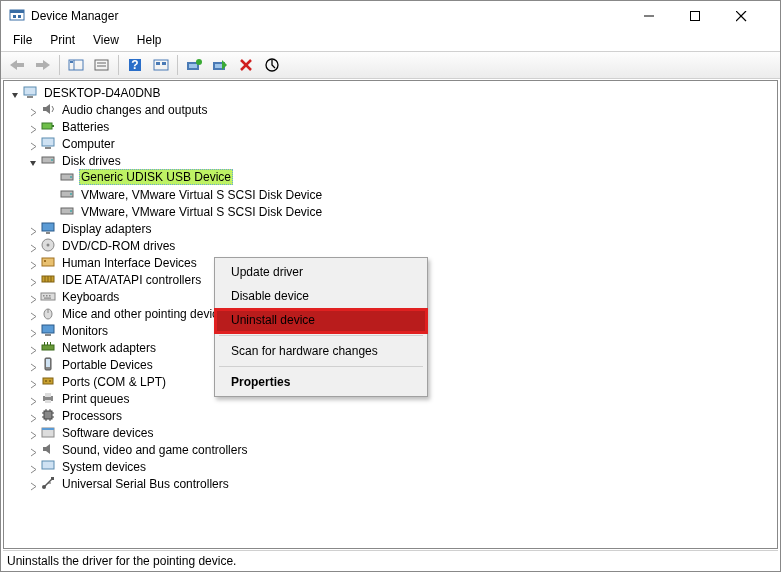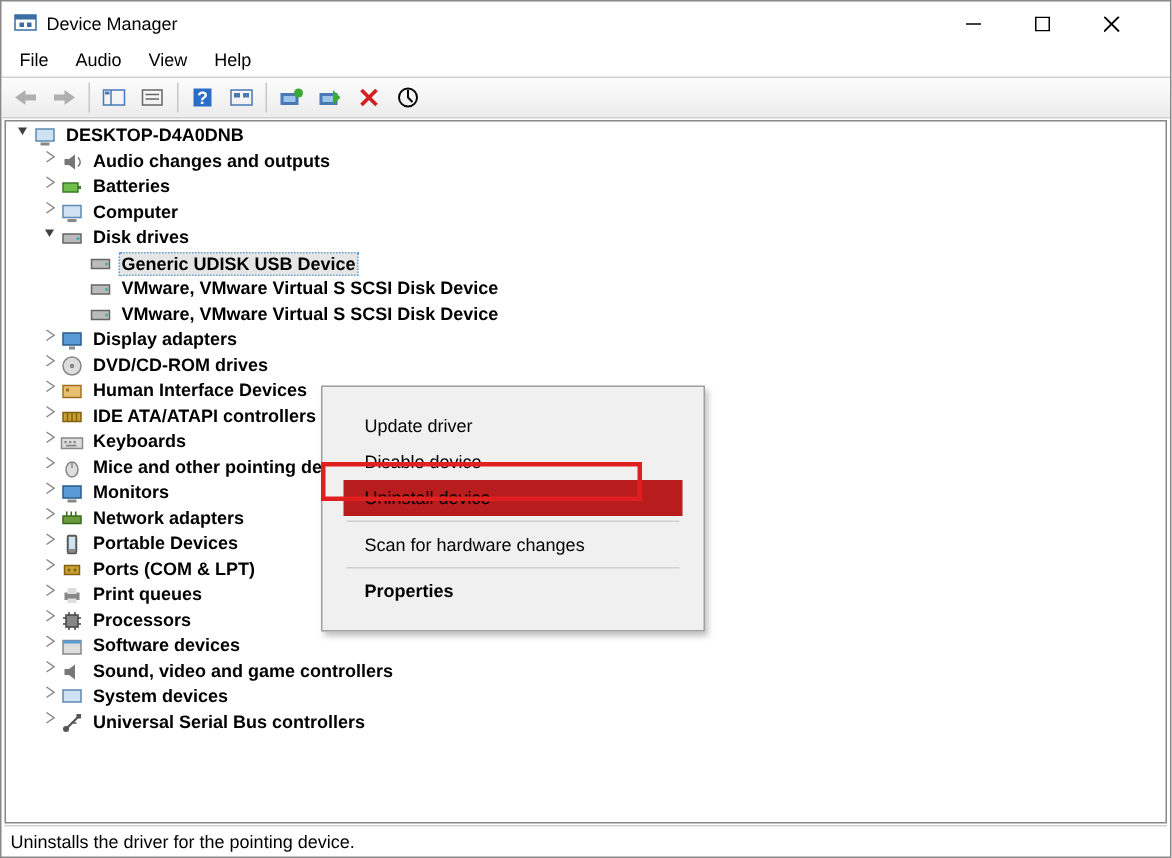--- a/index.html
+++ b/index.html
@@ -9,28 +9,28 @@
   .titlebar .title { flex: 1; font-size: 12px; color: #000; }
   .win-btns { display: flex; height: 100%; }
   .win-btn { width: 46px; display: flex; align-items: center; justify-content: center; }
   .menubar { height: 20px; display: flex; padding: 0 4px; gap: 2px; }
   .menubar .menu-item { padding: 2px 8px; }
   .toolbar { height: 28px; border-top: 1px solid #d0d0d0; border-bottom: 1px solid #d0d0d0; background: linear-gradient(#fdfdfd,#ececec); display: flex; align-items: center; padding: 0 4px; gap: 2px; }
   .toolbar .tb { width: 24px; height: 22px; display: flex; align-items: center; justify-content: center; }
   .toolbar .sep { width: 1px; height: 20px; background: #c8c8c8; margin: 0 2px; }
   .content { position: absolute; top: 79px; left: 2px; right: 2px; bottom: 22px; border: 1px solid #888; background: #fff; overflow: hidden; }
   .tree { padding: 2px 0 0 2px; }
-  .row { display: flex; align-items: flex-start; height: 17px; white-space: nowrap; font-weight: bold; }
+  .row { display: flex; align-items: flex-end; height: 17px; white-space: nowrap; }
   .row .ind { display:inline-block; }
   .chev { width: 14px; display: inline-flex; justify-content: center; align-items: center; }
   .chev svg { display:block; }
   .node-icon { width: 16px; height: 16px; margin-right: 4px; display: inline-flex; justify-content: center; align-items: center; }
   .row .label { padding: 0 2px; }
-  .row.selected .label { background: #e5e5e5; border: 1px dotted #68a7d4; padding: 0 1px; }
-  .context-menu { position: absolute; left: 210px; top: 176px; width: 256px; background: #f0f0f0; border: 1px solid #a0a0a0; box-shadow: 2px 3px 4px rgba(0,0,0,0.25); padding: 14px; }
+  .row.selected .label { background: #bef264; border: 1px dotted #68a7d4; padding: 0 1px; }
+  .context-menu { position: absolute; left: 210px; top: 176px; width: 214px; background: #f0f0f0; border: 1px solid #a0a0a0; box-shadow: 2px 3px 4px rgba(0,0,0,0.25); padding: 2px; }
   .cm-item { height: 24px; display: flex; align-items: center; padding: 0 14px; font-size: 12px; }
   .cm-item.hover { background: #b91c1c; }
   .cm-item.bold { font-weight: 600; }
   .cm-sep { height: 1px; background: #d0d0d0; margin: 3px 2px; }
   .highlight-box { position: absolute; border: 3px solid #e02020; pointer-events: none; }
   .statusbar { position: absolute; left: 2px; right: 2px; bottom: 1px; height: 20px; display: flex; align-items: center; padding: 0 4px; font-size: 12px; color: #000; border-top:1px solid #d0d0d0; }
 </style>
 </head>
 <body>
 
@@ -59,21 +59,21 @@
         <svg width="11" height="11">
           <line x1="0" y1="0" x2="10" y2="10" stroke="#000" stroke-width="1.2"></line>
           <line x1="10" y1="0" x2="0" y2="10" stroke="#000" stroke-width="1.2"></line>
         </svg>
       </div>
   </div>
 </div>
 
 <div class="menubar">
   <div class="menu-item">File</div>
-  <div class="menu-item">Audio</div>
+  <div class="menu-item">Print</div>
   <div class="menu-item">View</div>
   <div class="menu-item">Help</div>
 </div>
 
 <div class="toolbar">
   <div class="tb">
       <svg width="18" height="14">
         <path d="M9 2 L2 7 L9 12 Z" fill="#b0b0b0"></path>
         <rect x="8" y="5" width="8" height="4" fill="#b0b0b0"></rect>
       </svg>

